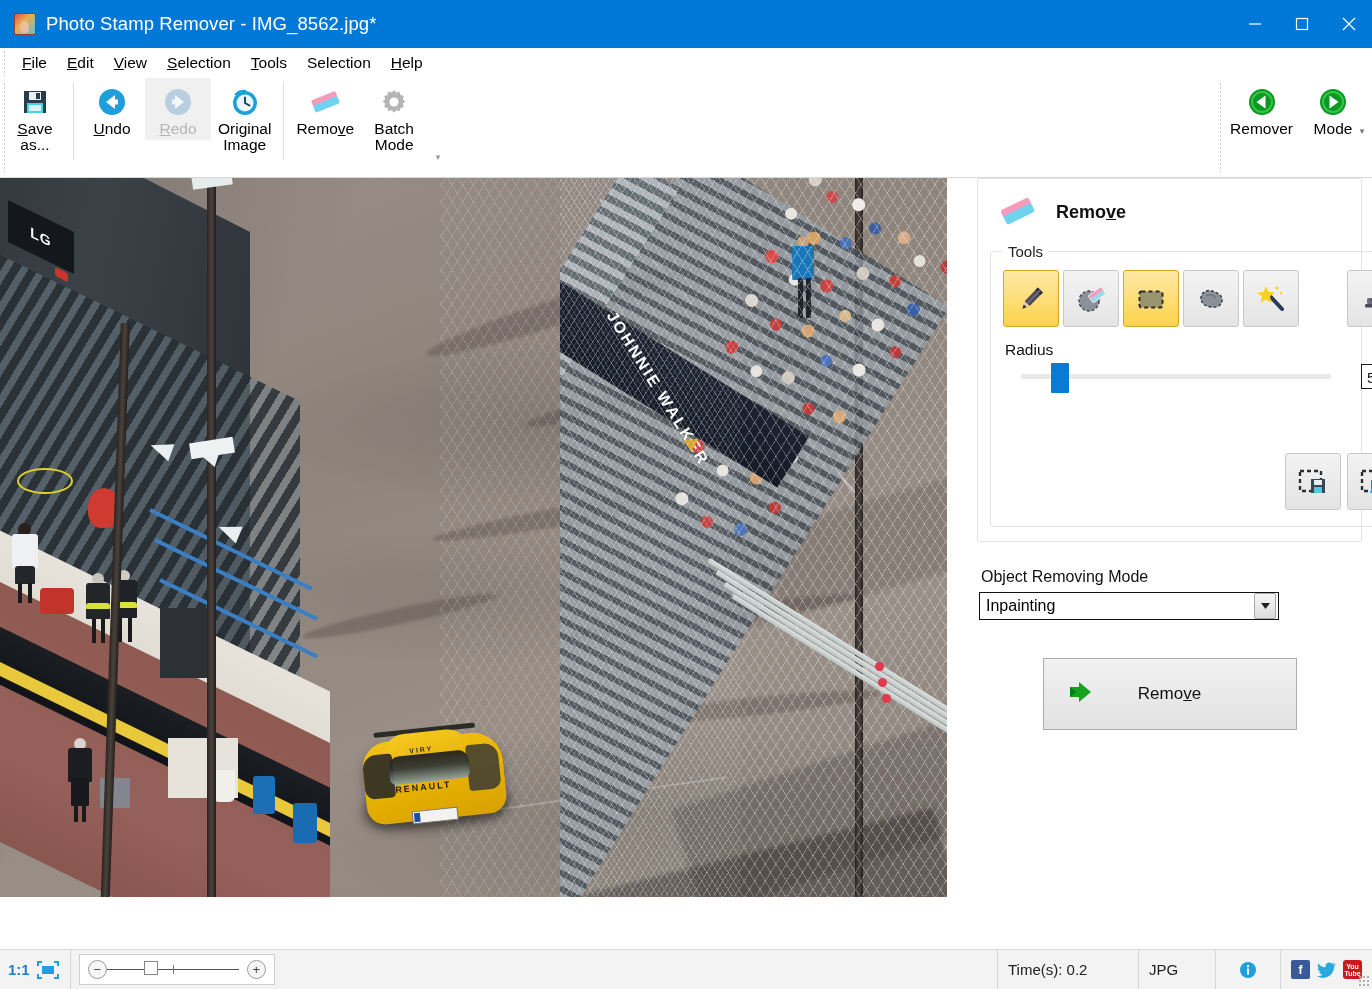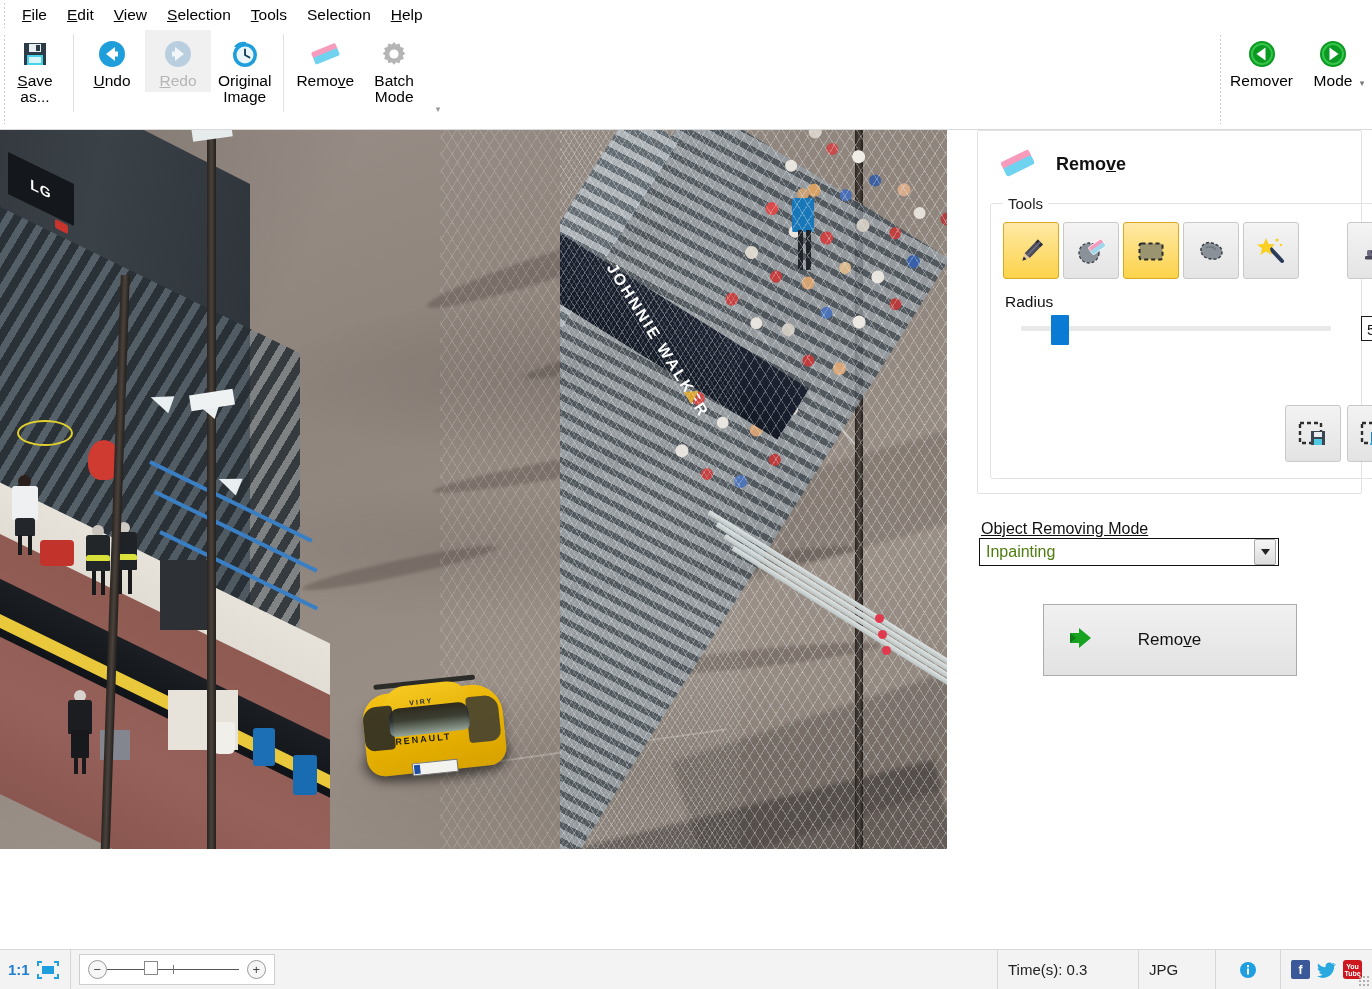--- a/index.html
+++ b/index.html
@@ -316,26 +316,26 @@
   }
   .clear-btn{width:210px;height:60px;display:flex;align-items:center;justify-content:center;}
   .clear-btn u{text-decoration:underline;}
   .sel-icon-btn{
     width:54px;height:55px;border:1px solid #c8c8c8;border-radius:3px;
     background:linear-gradient(180deg,#f3f3f3,#e3e3e3);
     display:flex;align-items:center;justify-content:center;margin-left:6px;cursor:default;
   }
   .sel-btns{margin-left:auto;display:flex;}
 
-  .mode-label{font-size:16px;color:#111;margin:26px 0 0 4px;text-decoration:underline;}
+  .mode-label{font-size:16px;color:#111;margin:26px 0 6px 4px;}
   .combo{
     width:300px;height:28px;border:1px solid #111;background:#fff;display:flex;align-items:center;
     box-sizing:border-box;margin-left:2px;
   }
-  .combo-val{flex:1 1 auto;font-size:16px;color:#4d7c0f;padding-left:6px;}
+  .combo-val{flex:1 1 auto;font-size:16px;color:#000000;padding-left:6px;}
   .combo-arrow{
     width:20px;height:24px;margin-right:2px;border:1px solid #a8a8a8;border-radius:2px;
     background:linear-gradient(180deg,#f6f6f6,#dcdcdc);display:flex;align-items:center;justify-content:center;
   }
   .remove-row{display:flex;justify-content:center;margin-top:38px;}
   .remove-btn{
     width:252px;height:70px;display:flex;align-items:center;justify-content:center;position:relative;
   }
   .remove-arrow{position:absolute;left:22px;top:50%;transform:translateY(-50%);}
   .remove-btn-label{font-size:17px;color:#111;}
@@ -377,20 +377,42 @@
     position:absolute;right:2px;bottom:2px;width:12px;height:12px;
     background-image:radial-gradient(#b0b0b0 38%,transparent 39%);
     background-size:4px 4px;
   }
 </style>
 </head>
 <body>
 
 <div class="app">
 
+  <div class="titlebar">
+    <div class="title-icon"></div>
+    <div class="title-text">Photo Stamp Remover - IMG_8562.jpg*</div>
+    <div class="win-controls">
+      <div class="win-btn">
+        <svg width="14" height="14" viewBox="0 0 14 14">
+            <line x1="1" y1="7" x2="13" y2="7" stroke="#ffffff" stroke-width="1.2"></line>
+          </svg>
+      </div>
+      <div class="win-btn">
+        <svg width="14" height="14" viewBox="0 0 14 14">
+            <rect x="1.5" y="1.5" width="11" height="11" fill="none" stroke="#ffffff" stroke-width="1.2"></rect>
+          </svg>
+      </div>
+      <div class="win-btn">
+        <svg width="16" height="16" viewBox="0 0 16 16">
+            <line x1="2" y1="2" x2="14" y2="14" stroke="#ffffff" stroke-width="1.2"></line>
+            <line x1="14" y1="2" x2="2" y2="14" stroke="#ffffff" stroke-width="1.2"></line>
+          </svg>
+      </div>
+    </div>
+  </div>
 
   <div class="menubar">
     <div class="menu-item"><u>F</u><span>ile</span></div>
     <div class="menu-item"><u>E</u>dit</div>
     <div class="menu-item"><u>V</u>iew</div>
     <div class="menu-item"><u>S</u>election</div>
     <div class="menu-item"><u>T</u>ools</div>
     <div class="menu-item">Selection</div>
     <div class="menu-item"><u>H</u>elp</div>
   </div>
@@ -831,21 +853,21 @@
     <div class="zoom-slider-cell">
       <div class="zs-btn">−</div>
       <div class="zs-line">
         <div class="zs-house"></div>
         <div class="zs-tick"></div>
       </div>
       <div class="zs-btn" style="margin-left:8px;">+</div>
     </div>
 
     <div class="sb-flexfill"></div>
-    <div class="sb-cell sb-time">Time(s): 0.3</div>
+    <div class="sb-cell sb-time">Time(s): 0.2</div>
     <div class="sb-cell sb-fmt">JPG</div>
     <div class="sb-cell sb-info">
       <svg width="18" height="18" viewBox="0 0 18 18">
         <circle cx="9" cy="9" r="8" fill="#1f9fe0"></circle>
         <rect x="8" y="7.5" width="2" height="6" fill="#fff"></rect>
         <rect x="8" y="4" width="2" height="2.3" fill="#fff"></rect>
       </svg>
     </div>
     <div class="sb-social">
       <div class="soc fb">f</div>

